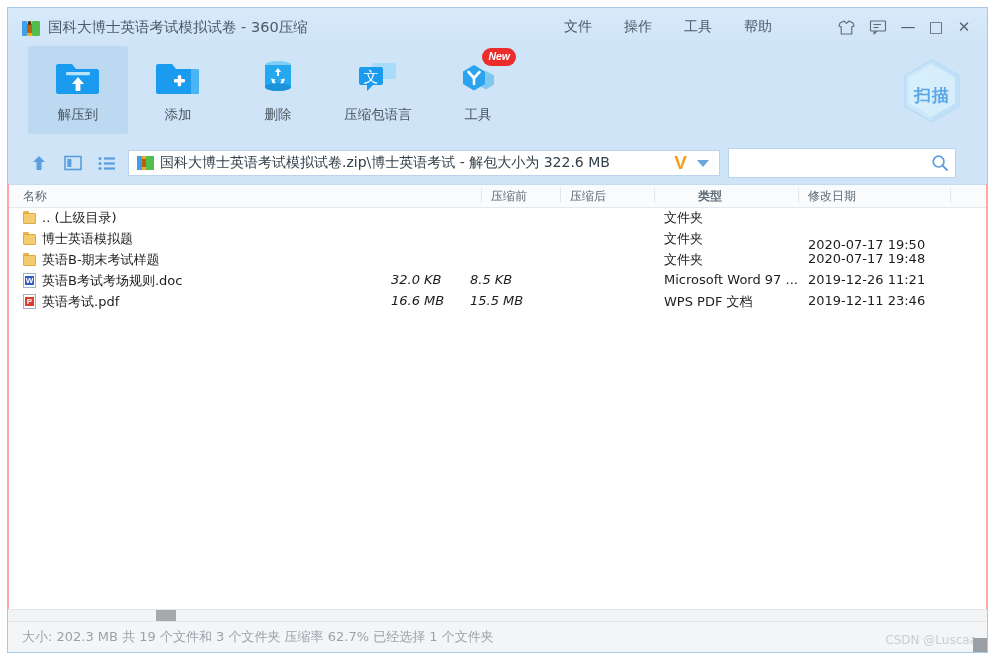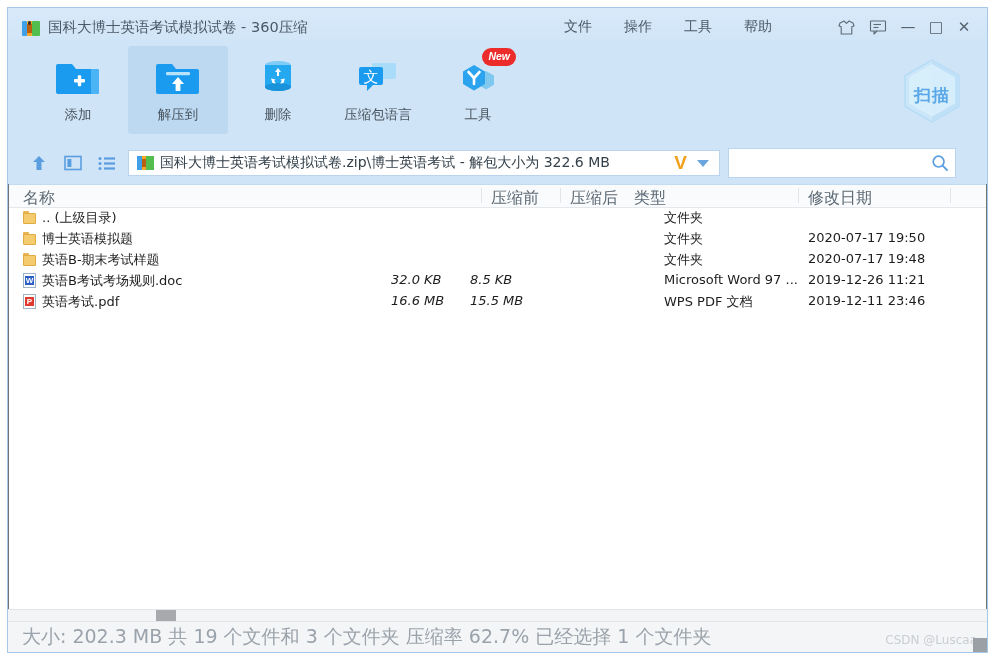--- a/index.html
+++ b/index.html
@@ -4,21 +4,21 @@
 <style>
   html,body{margin:0;padding:0;}
   body{
     width:995px;height:660px;overflow:hidden;
     background:#ffffff;
     font-family:"DejaVu Sans","Liberation Sans",sans-serif;
     -webkit-font-smoothing:antialiased;
   }
   .app-window{
     position:absolute;left:7px;top:7px;width:981px;height:646px;
-    background:#737373;
+    background:#fca5a5;
     border:1px solid #a7c9e8;
     box-sizing:border-box;
     display:flex;flex-direction:column;
   }
   
   .titlebar{
     height:38px;flex:0 0 38px;position:relative;
     background:linear-gradient(#d8eafa,#cfe4f7);
     display:flex;align-items:center;
   }
@@ -108,21 +108,21 @@
     font-family:"DejaVu Sans","Liberation Sans",sans-serif;
   }
 
   
   .listwrap{
     flex:1 1 auto;margin:0 1px;background:#fff;display:flex;flex-direction:column;
     border-top:1px solid #c3dcf1;position:relative;overflow:hidden;
   }
   .list-header{
     height:22px;flex:0 0 22px;background:#fafbfc;border-bottom:1px solid #e4e8ec;
-    display:flex;align-items:center;font-size:16px;color:#5c6a75;position:relative;
+    display:flex;align-items:center;font-size:12px;color:#5c6a75;position:relative;
   }
   .hcell{position:absolute;top:3px;white-space:nowrap;}
   .hsep{position:absolute;top:3px;width:1px;height:15px;background:#e2e6ea;}
   .rows{flex:1 1 auto;position:relative;background:#fff;overflow:hidden;}
   .row{
     height:20px;position:relative;font-size:13px;color:#1d1d1d;cursor:default;
   }
   .cell{position:absolute;top:1px;white-space:nowrap;}
   .cell.right{text-align:left;font-style:italic;}
   .icon-folder{
@@ -144,21 +144,21 @@
 
   
   .hscroll{
     height:11px;flex:0 0 11px;background:#f3f4f6;border-top:1px solid #e2e5e8;position:relative;
   }
   .hscroll .thumb{position:absolute;left:148px;top:0;width:20px;height:11px;background:#a7a9ac;}
   .statusbar{
     height:30px;flex:0 0 30px;background:#f4f5f7;border-top:1px solid #e2e5e8;
     display:flex;align-items:center;padding-left:14px;position:relative;
   }
-  .status-text{font-size:19px;color:#9aa3ab;white-space:nowrap;}
+  .status-text{font-size:13px;color:#9aa3ab;white-space:nowrap;}
   .watermark{
     position:absolute;right:10px;bottom:5px;font-size:12px;color:#c9ced3;white-space:nowrap;
   }
   .resize-grip{position:absolute;right:0;bottom:0;width:14px;height:14px;background:#9aa0a6;}
 </style>
 </head>
 <body>
 
 <div class="app-window">
 
@@ -196,41 +196,41 @@
         </svg>
       </div>
       <div class="win-btn">—</div>
       <div class="win-btn">□</div>
       <div class="win-btn close">✕</div>
     </div>
   </div>
 
   <div class="toolbar">
 
+    <div class="tool active">
+      <div class="glyph">
+        <svg width="46" height="40" viewBox="0 0 46 40">
+          <path d="M3 6 h14 l4 5 h21 a2 2 0 0 1 2 2 v21 a2 2 0 0 1 -2 2 h-39 a2 2 0 0 1 -2 -2 v-26 a2 2 0 0 1 2 -2 z" fill="#1a9bf0"></path>
+          <rect x="11" y="14" width="24" height="3.2" rx="1" fill="#b9e2fb"></rect>
+          <path d="M23 19 l6 7 h-3.6 v7 h-4.8 v-7 h-3.6 z" fill="#fff"></path>
+        </svg>
+      </div>
+      <div class="label">解压到</div>
+    </div>
+
     <div class="tool">
       <div class="glyph">
         <svg width="46" height="40" viewBox="0 0 46 40">
           <path d="M3 6 h14 l4 5 h21 a2 2 0 0 1 2 2 v21 a2 2 0 0 1 -2 2 h-39 a2 2 0 0 1 -2 -2 v-26 a2 2 0 0 1 2 -2 z" fill="#1a9bf0"></path>
           <path d="M36 11 h6 a2 2 0 0 1 2 2 v21 a2 2 0 0 1 -2 2 h-6 z" fill="#4ab4f5"></path>
           <rect x="19" y="21" width="11" height="3.4" rx="1" fill="#fff"></rect>
           <rect x="22.8" y="17.2" width="3.4" height="11" rx="1" fill="#fff"></rect>
         </svg>
       </div>
       <div class="label">添加</div>
-    </div>
-
-    <div class="tool active">
-      <div class="glyph">
-        <svg width="46" height="40" viewBox="0 0 46 40">
-          <path d="M3 6 h14 l4 5 h21 a2 2 0 0 1 2 2 v21 a2 2 0 0 1 -2 2 h-39 a2 2 0 0 1 -2 -2 v-26 a2 2 0 0 1 2 -2 z" fill="#1a9bf0"></path>
-          <rect x="11" y="14" width="24" height="3.2" rx="1" fill="#b9e2fb"></rect>
-          <path d="M23 19 l6 7 h-3.6 v7 h-4.8 v-7 h-3.6 z" fill="#fff"></path>
-        </svg>
-      </div>
-      <div class="label">解压到</div>
     </div>
 
 
     <div class="tool">
       <div class="glyph">
         <svg width="40" height="42" viewBox="0 0 40 42">
           <ellipse cx="20" cy="8" rx="13" ry="4" fill="#7fcdf7"></ellipse>
           <path d="M7 8 v22 a13 4 0 0 0 26 0 v-22 z" fill="#24a8ef"></path>
           <ellipse cx="20" cy="30" rx="13" ry="4" fill="#1a93da"></ellipse>
           <path d="M17 15 l3-4 l3 4 h-2 v4 h-2 v-4 z" fill="#fff"></path>
@@ -321,21 +321,21 @@
 
   <div class="listwrap">
 
     <div class="list-header">
       <div class="hcell" style="left:14px;">名称</div>
       <div class="hsep" style="left:472px;"></div>
       <div class="hcell" style="left:482px;">压缩前</div>
       <div class="hsep" style="left:551px;"></div>
       <div class="hcell" style="left:561px;">压缩后</div>
       <div class="hsep" style="left:645px;"></div>
-      <div class="hcell" style="left:625px;">类型</div>
+      <div class="hcell" style="left:689px;font-weight:bold;">类型</div>
       <div class="hsep" style="left:789px;"></div>
       <div class="hcell" style="left:799px;">修改日期</div>
       <div class="hsep" style="left:941px;"></div>
     </div>
 
     <div class="rows">
 
       <div class="row" style="top:0px;position:absolute;left:0;right:0;">
         <div class="icon-folder">
             <div class="tab"></div>
@@ -350,21 +350,21 @@
 
       <div class="row" style="top:21px;position:absolute;left:0;right:0;">
         <div class="icon-folder">
             <div class="tab"></div>
             <div class="body"></div>
           </div>
         <div class="cell" style="left:33px;">博士英语模拟题</div>
         <div class="cell right" style="left:382px;width:160px;"></div>
         <div class="cell right" style="left:461px;width:160px;"></div>
         <div class="cell" style="left:655px;">文件夹</div>
-        <div class="cell" style="left:799px;">2020-07-17 19:50</div>
+        <div class="cell" style="left:799px;margin-top:7px;">2020-07-17 19:50</div>
       </div>
 
       <div class="row" style="top:42px;position:absolute;left:0;right:0;">
         <div class="icon-folder">
             <div class="tab"></div>
             <div class="body"></div>
           </div>
         <div class="cell" style="left:33px;">英语B-期末考试样题</div>
         <div class="cell right" style="left:382px;width:160px;"></div>
         <div class="cell right" style="left:461px;width:160px;"></div>

